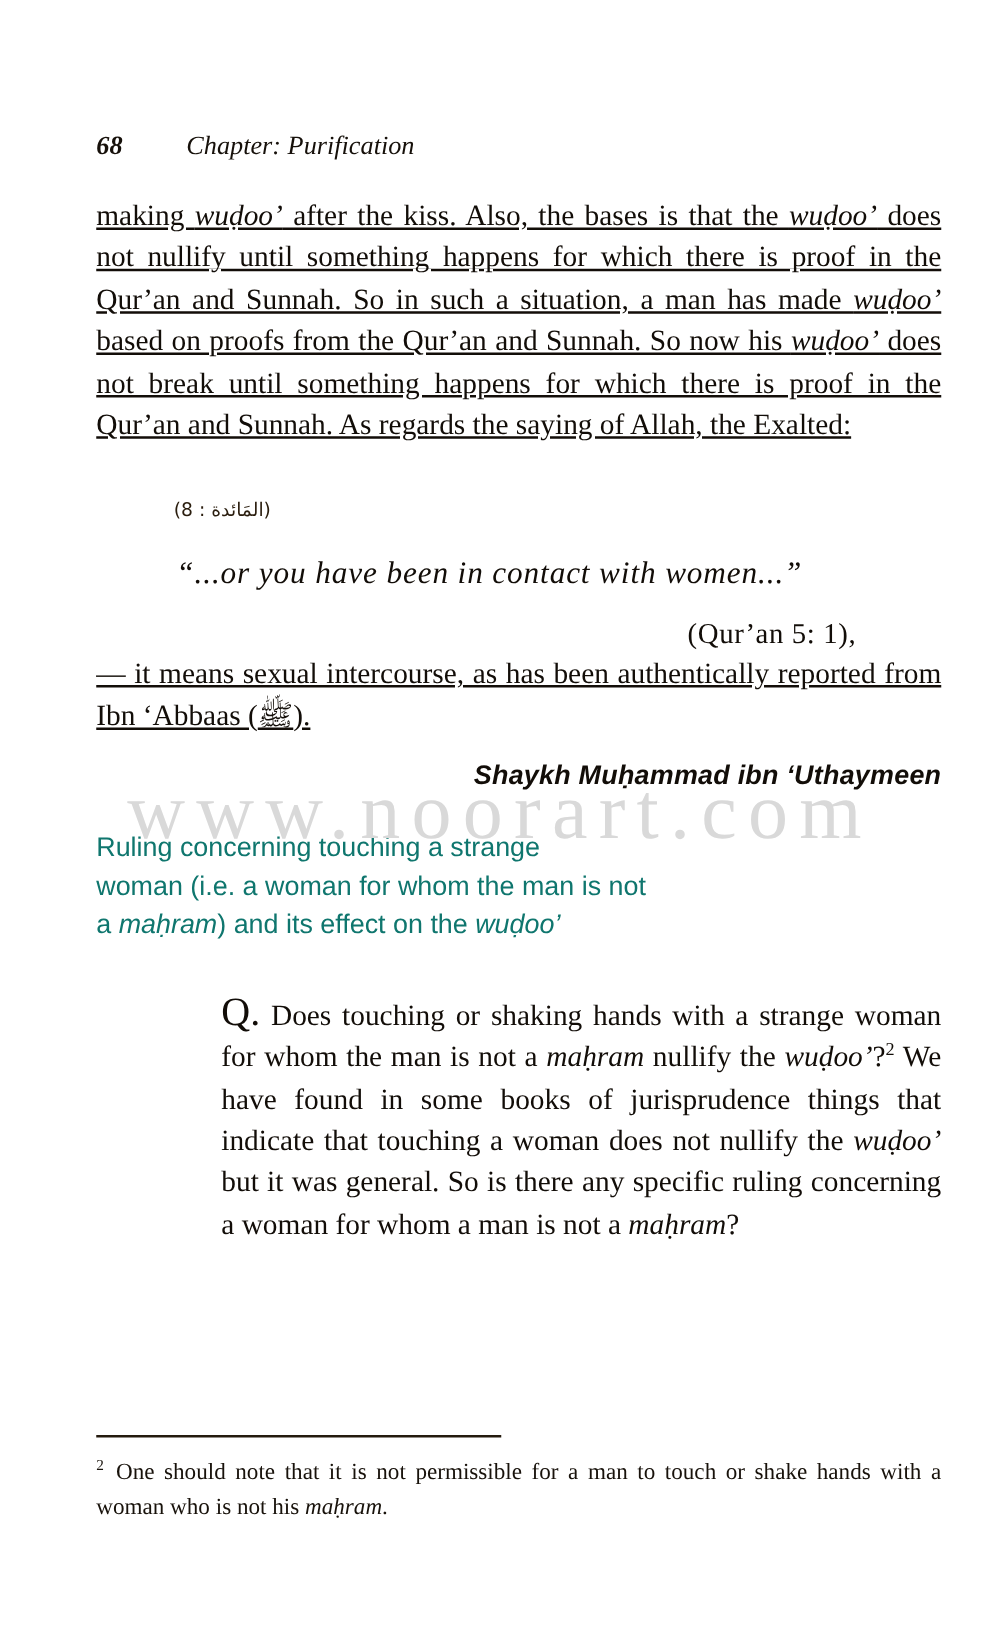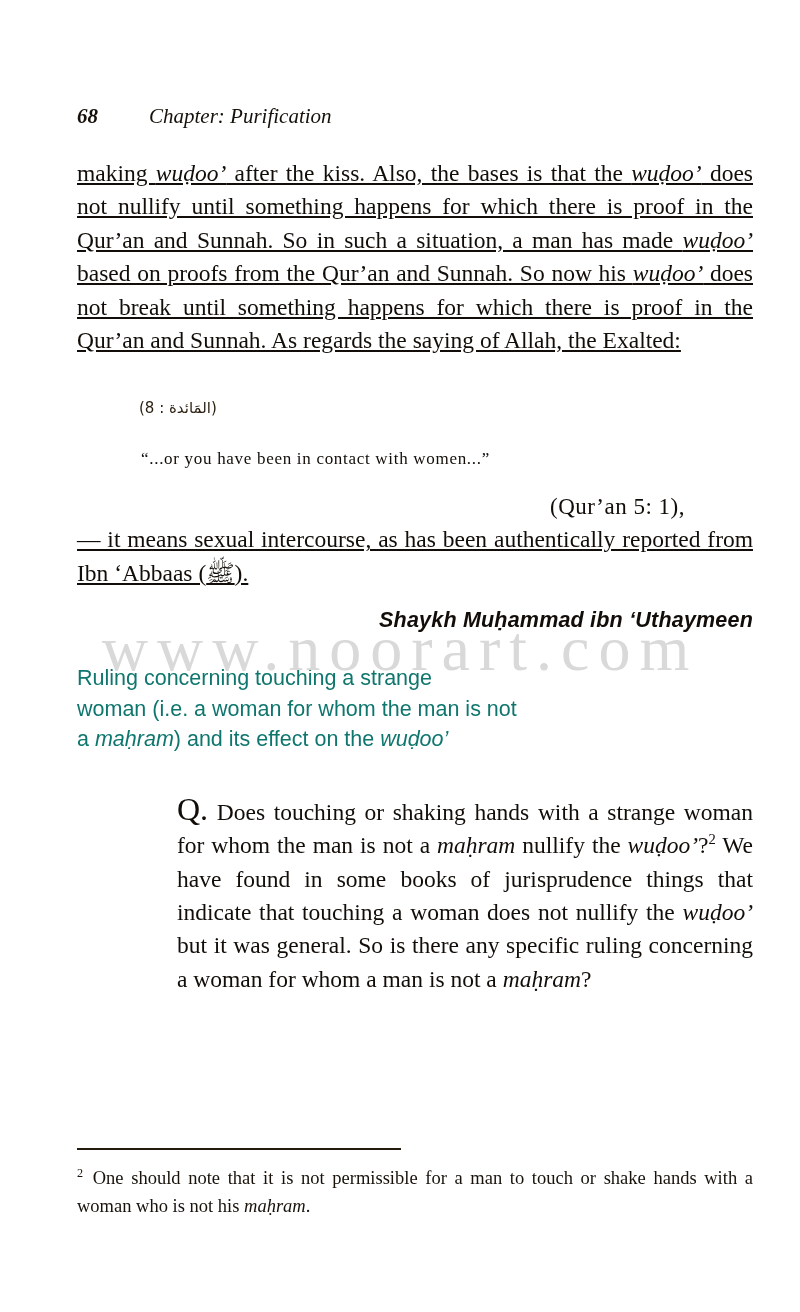--- a/index.html
+++ b/index.html
@@ -106,21 +106,22 @@
     font-family: "DejaVu Sans", "Liberation Sans", sans-serif;
     font-size: 15px;
     color: #2a1d0e;
     direction: rtl;
     white-space: nowrap;
   }
 
   .verse-translation {
     margin: 6px 0 16px 0;
     padding-left: 64px;
-    font-size: 17px;
+    font-style: italic;
+    font-size: 25px;
     line-height: 32px;
     letter-spacing: 0.7px;
   }
   .verse-citation {
     margin: 8px 0 0 0;
     text-align: right;
     padding-right: 68px;
     font-size: 23px;
     line-height: 32px;
     letter-spacing: 0.5px;

